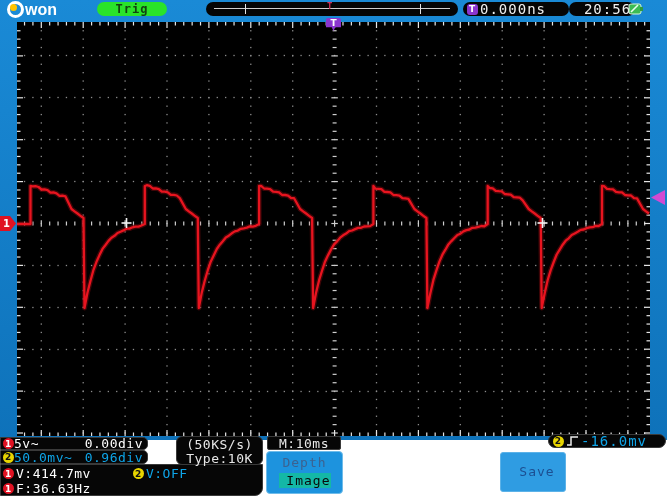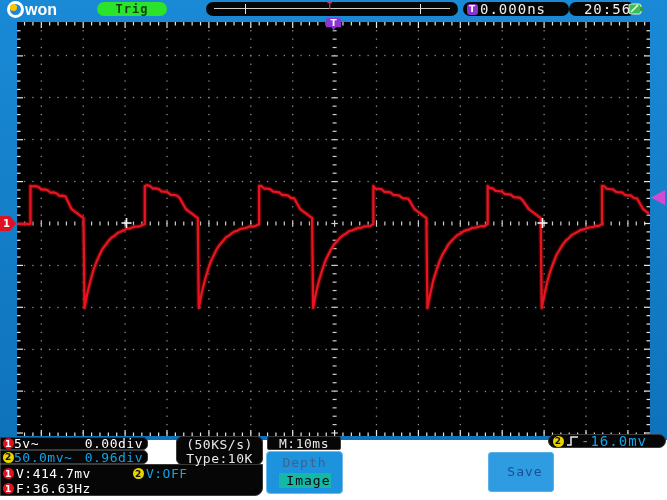--- a/index.html
+++ b/index.html
@@ -53,21 +53,21 @@
   .ch2box{left:0;top:450px;width:148px;height:14px;border-radius:0 5px 5px 0;padding:0 4px 0 2px;}
   .measbox{left:0;top:464px;width:263px;height:32px;border-radius:0 0 8px 0;padding:1px 2px;}
   .samplebox{left:176px;top:436px;width:87px;height:29px;border-radius:6px;text-align:center;line-height:14px;padding-top:1px;}
   .mbox{left:267px;top:436px;width:74px;height:14px;border-radius:2px;text-align:center;line-height:14px;}
   .trigpill{left:548px;top:434px;width:118px;height:14px;border-radius:7px;display:flex;align-items:center;gap:1px;
             padding:0 4px;font-size:14px;letter-spacing:1px;}
   .menu{left:266px;top:451px;width:77px;height:43px;background:#1d93de;border:1px solid #6fbcea;border-radius:4px;box-sizing:border-box;}
   .menu-title{text-align:center;color:#3c6290;font-size:13px;margin-top:3px;letter-spacing:1px;}
   .menu-sel{display:block;margin:3px auto 0;width:52px;background:#14b8a6;color:#0a0a0a;font-size:13px;
             text-align:right;line-height:15px;letter-spacing:1px;}
-  .save{left:488px;top:452px;width:66px;height:40px;background:#2f9ce2;border:1px solid #5cb2e8;border-radius:3px;
+  .save{left:500px;top:452px;width:66px;height:40px;background:#2f9ce2;border:1px solid #5cb2e8;border-radius:3px;
         color:#1c4f92;font-size:13px;text-align:center;line-height:38px;letter-spacing:1px;box-sizing:border-box;cursor:pointer;padding-left:8px;}
 </style>
 </head>
 <body>
 
 <div class="scope">
 
   <div class="abs logo">
     <span class="logo-o"></span>
     <span class="logo-txt">won</span>

